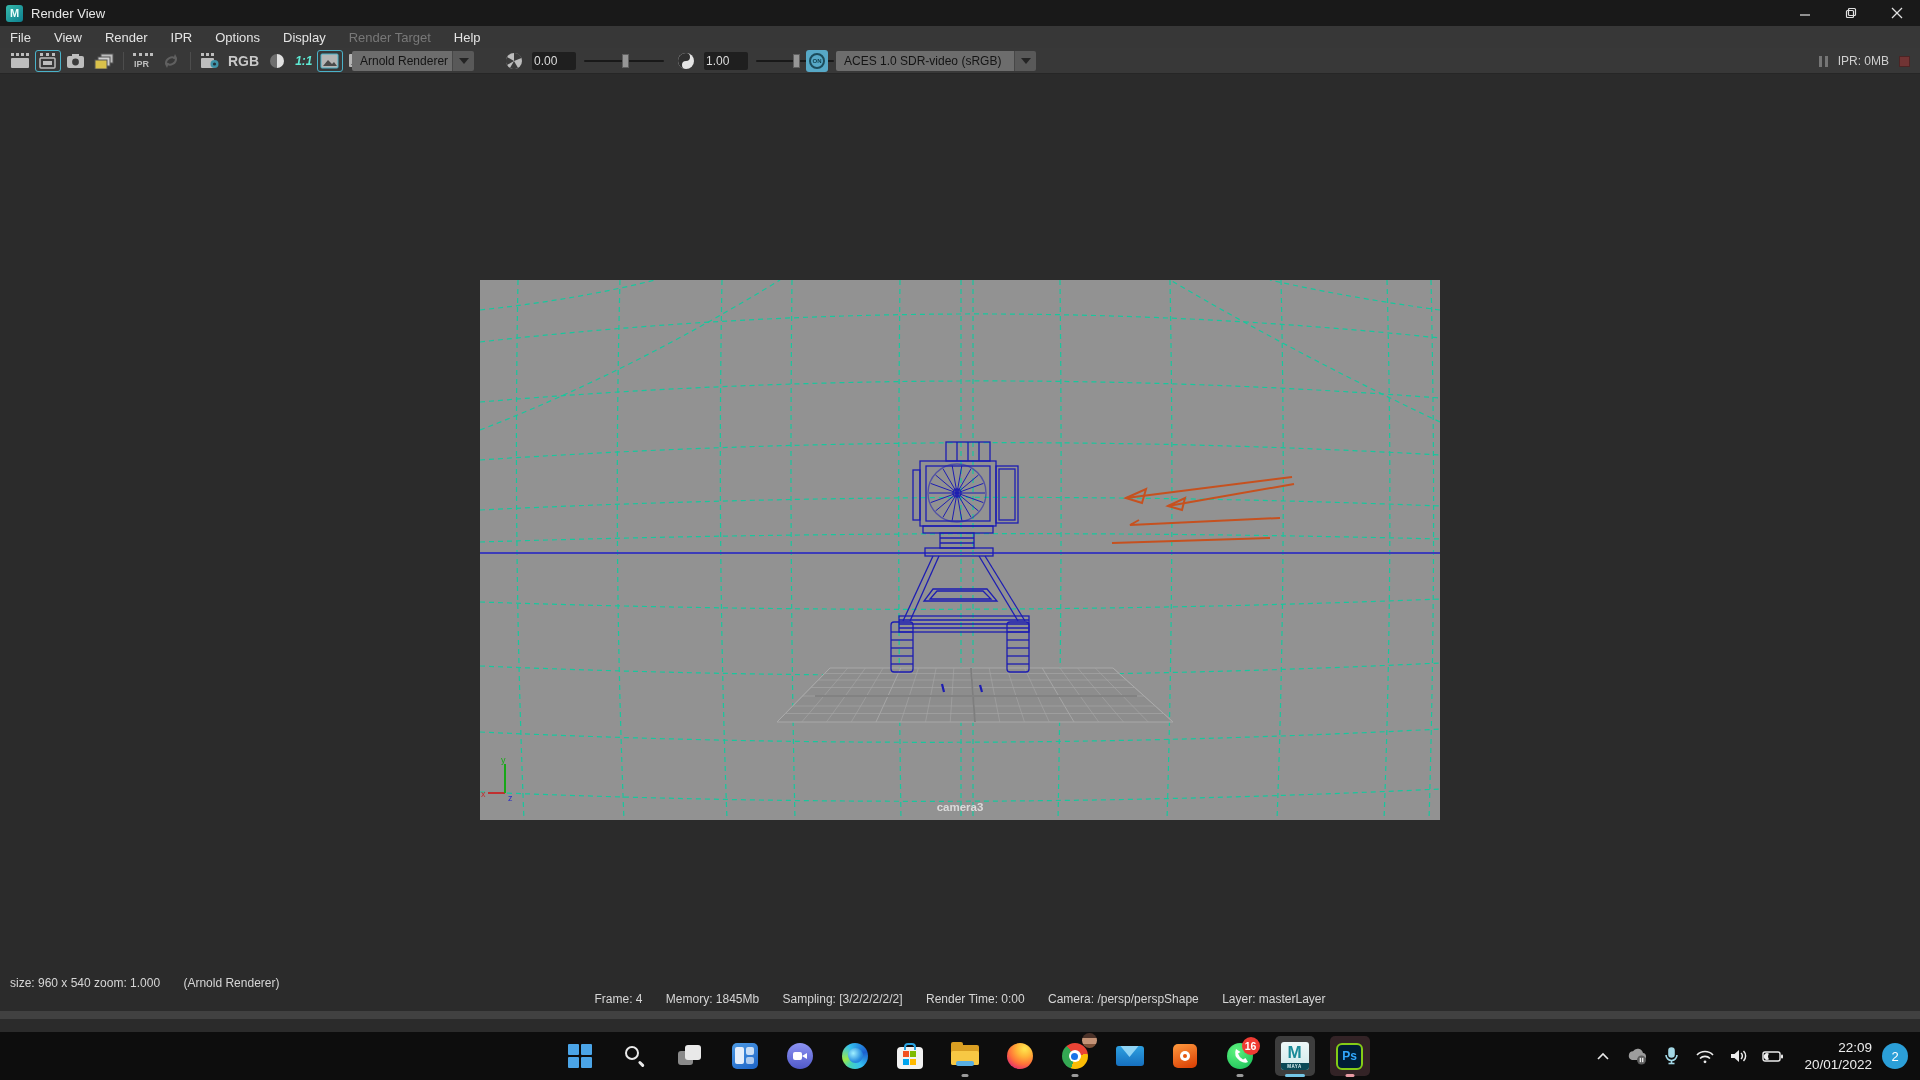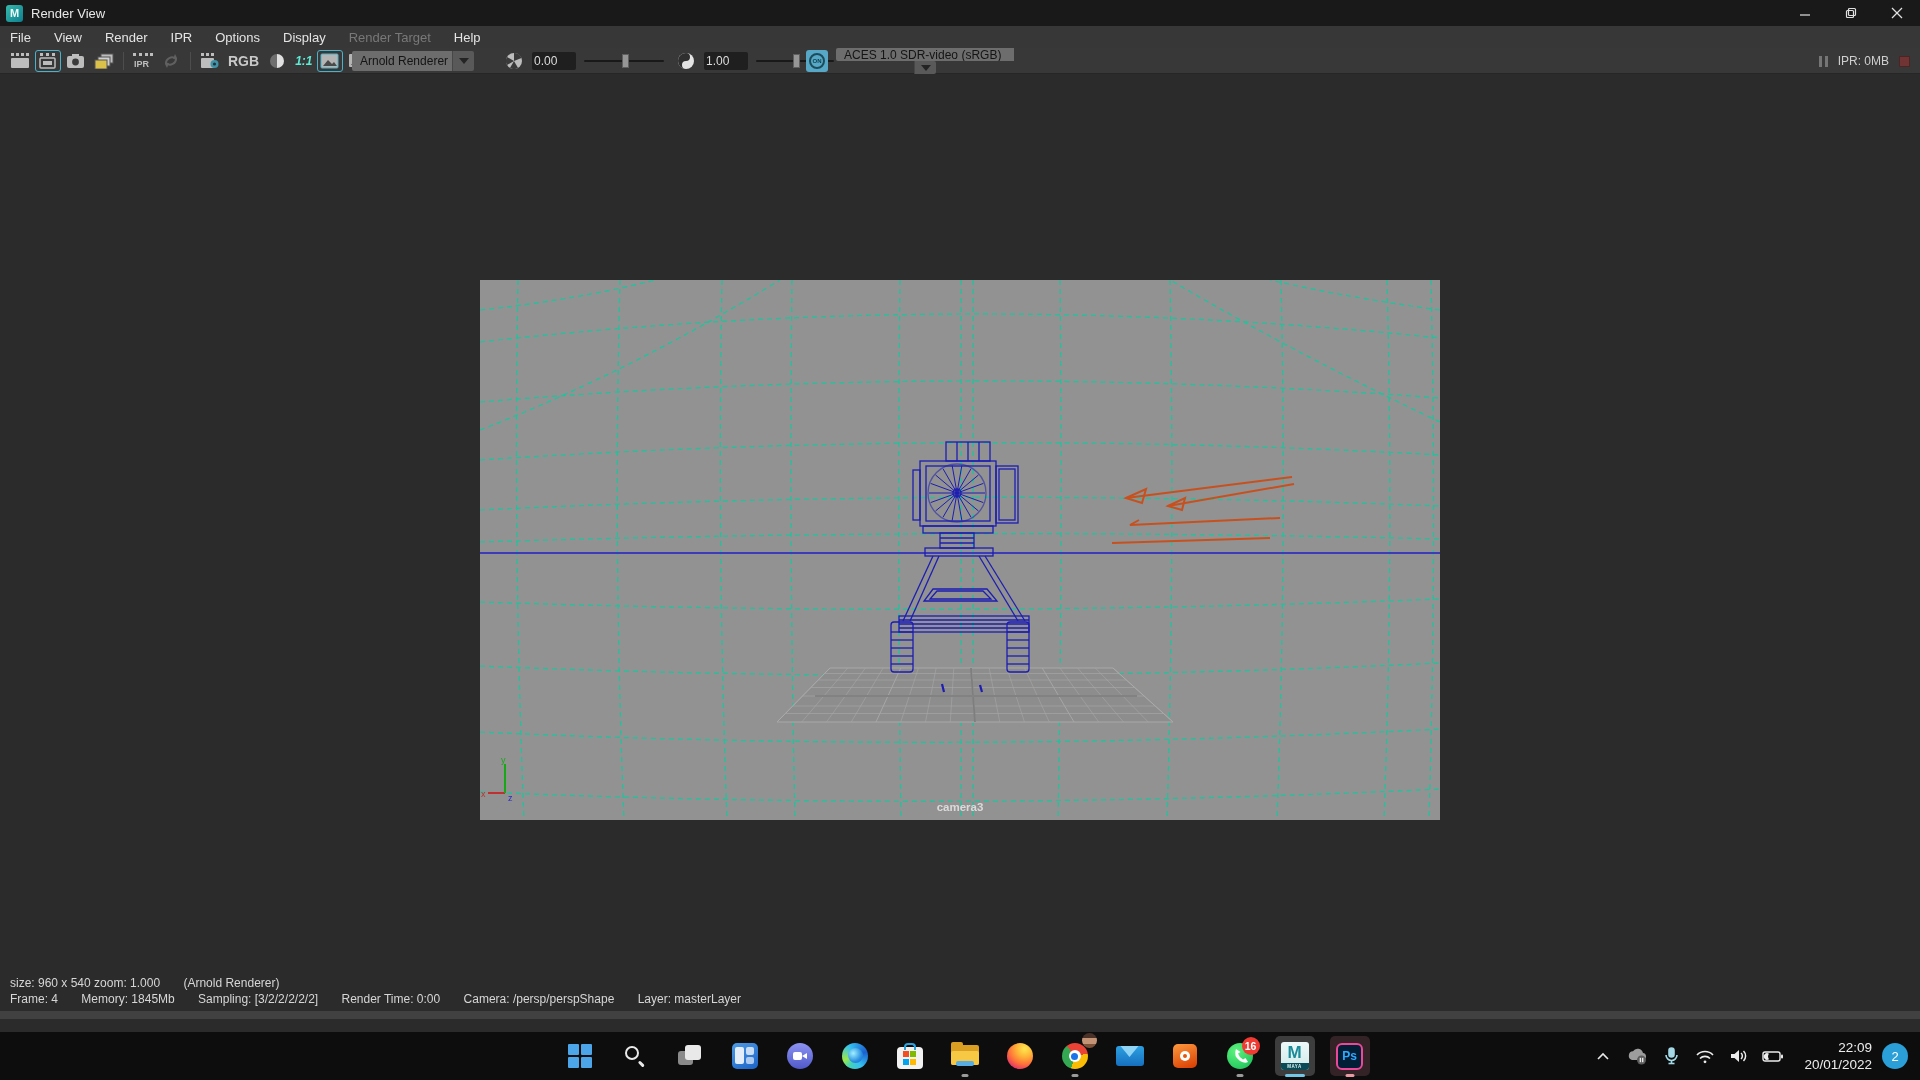--- a/index.html
+++ b/index.html
@@ -46,21 +46,21 @@
   .on-circle{width:16px;height:16px;border-radius:50%;border:2px solid #1c4c5b;color:#10404e;
     font-size:6px;font-weight:bold;display:flex;align-items:center;justify-content:center;}
   .pause-bars{display:flex;gap:3px;margin-right:10px;}
   .pause-bars i{width:3px;height:11px;background:#757575;}
   .stop-sq{width:11px;height:11px;background:#713434;margin-left:10px;border:1px solid #4c2424;}
 
   
   .render-panel{position:absolute;left:0;top:75px;width:1920px;height:957px;background:#2b2b2b;}
   .render-image{position:absolute;left:480px;top:205px;width:960px;height:540px;background:#929292;}
   .status1{position:absolute;left:0;top:901px;width:1920px;color:#d6d6d6;font-size:12px;}
-  .status2{position:absolute;left:0;top:917px;width:1920px;text-align:left;color:#d6d6d6;font-size:12px;}
+  .status2{position:absolute;left:0;top:917px;width:1920px;text-align:center;color:#d6d6d6;font-size:12px;}
   .status1 span,.status2 span{margin:0 10px;}
   .bottom-strip{position:absolute;left:0;top:936px;width:1920px;height:8px;background:#414141;}
 
   
   .taskbar{position:absolute;left:0;top:1032px;width:1920px;height:60px;background:#0d0d0d;}
   .tb-center{position:absolute;left:552px;top:2px;display:flex;}
   .task-app{position:relative;width:55px;height:44px;display:flex;align-items:center;justify-content:center;}
   .tile{position:relative;width:40px;height:40px;border-radius:5px;display:flex;align-items:center;justify-content:center;}
   .tile.active-maya{background:#3d3d3d;}
   .tile.active-ps{background:#332326;}
@@ -109,21 +109,21 @@
   .office .hole{position:absolute;left:7px;top:7px;width:10px;height:10px;border-radius:50%;background:#fff;}
   .office .hole2{position:absolute;left:10px;top:10px;width:4px;height:4px;border-radius:50%;background:#e4570f;}
   .whatsapp{position:relative;width:26px;height:26px;border-radius:50%;background:radial-gradient(circle at 35% 30%,#5ff37e,#12bb55);}
   .badge{position:absolute;right:-7px;top:-6px;min-width:18px;height:18px;border-radius:9px;background:#ef3b33;
     color:#fff;font-size:10.5px;font-weight:bold;display:flex;align-items:center;justify-content:center;padding:0 3px;}
   .maya-ico{position:relative;width:28px;height:28px;border-radius:3px;overflow:hidden;
     background:linear-gradient(180deg,#eef8f8,#cfe9ea);display:flex;align-items:flex-start;justify-content:center;}
   .maya-ico .m{color:#1a8b98;font-weight:bold;font-size:17px;line-height:21px;}
   .maya-ico .strip{position:absolute;left:0;bottom:0;width:100%;height:7px;background:#0a4a57;color:#dff5f7;
     font-size:4.5px;font-weight:bold;display:flex;align-items:center;justify-content:center;letter-spacing:0.5px;}
-  .ps-ico{width:27px;height:27px;border-radius:6px;background:#001e36;border:2px solid #ec4899;color:#31a8ff;
+  .ps-ico{width:27px;height:27px;border-radius:6px;background:#001e36;border:2px solid #84cc16;color:#31a8ff;
     font-weight:bold;font-size:12px;display:flex;align-items:center;justify-content:center;}
 
   .tray{position:absolute;right:0;top:0;height:48px;display:flex;align-items:center;}
   .tray-ico{width:34px;height:34px;display:flex;align-items:center;justify-content:center;}
   .clock{text-align:right;color:#ececec;font-size:13.5px;line-height:17px;margin:0 10px 0 14px;}
   .notif-badge{width:26px;height:26px;border-radius:50%;background:#2b9fd8;color:#fff;font-size:13px;
     display:flex;align-items:center;justify-content:center;margin-right:12px;}
 </style>
 </head>
 <body>
@@ -282,21 +282,21 @@
         <div class="knob" style="left:47%;"></div>
       </div>
     </div>
 
     <div class="tb-abs" style="left:806px;">
       <div class="on-btn">
         <div class="on-circle">ON</div>
       </div>
     </div>
 
-    <div class="tb-abs" style="left:836px;flex-direction:column;">
+    <div class="tb-abs" style="left:836px;">
       <div class="dropdown" style="width:178px;">ACES 1.0 SDR-video (sRGB)</div>
       <div class="droparrow">
           <i></i>
         </div>
     </div>
 
     <div class="tb-abs" style="right:10px;">
       <div class="pause-bars">
           <i></i>
           <i></i>

